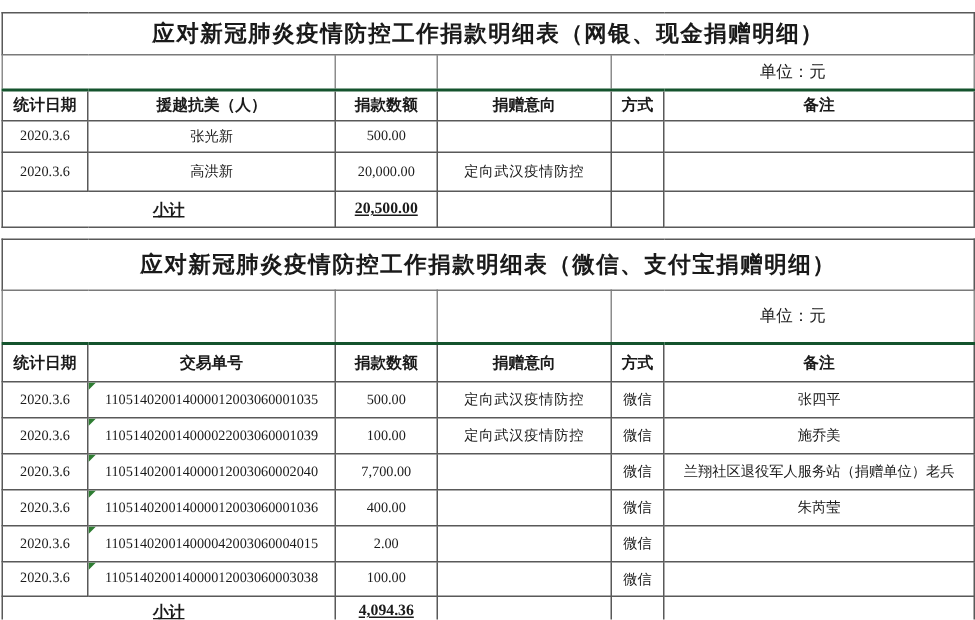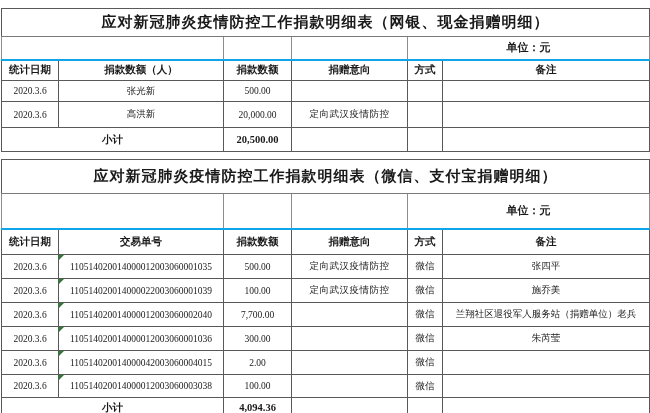--- a/index.html
+++ b/index.html
@@ -32,26 +32,26 @@
     overflow: hidden;
     white-space: nowrap;
     position: relative;
   }
   tr.title-row td {
     font-size: 15px;
     font-weight: bold;
     letter-spacing: 1px;
     border-bottom: 1px solid #7a7a7a;
   }
-  tr.unit-row td { font-weight: bold; font-size: 11px; border-color: #8c8c8c; }
-  tr.header-row td { font-weight: bold; font-size: 10.5px; border-top: 2px solid #0ea5e9; }
+  tr.unit-row td { font-weight: normal; font-size: 11px; border-color: #8c8c8c; }
+  tr.header-row td { font-weight: bold; font-size: 10.5px; border-top: 2px solid #14532d; }
   td.b { font-weight: bold; }
   td.intent { font-weight: normal; font-size: 10.5px; letter-spacing: 0.5px; }
   td.num { font-size: 9.5px; margin-top: 44px; }
-  tr.subtotal-row td { font-weight: bold; font-size: 10.5px; }
+  tr.subtotal-row td { font-weight: bold; font-size: 10.5px; text-decoration: underline; }
   
   td.flag::before {
     content: "";
     position: absolute;
     left: 0;
     top: 0;
     width: 0;
     height: 0;
     border-top: 5px solid #2e7d32;
     border-right: 5px solid transparent;
@@ -76,21 +76,21 @@
       <td colspan="6">应对新冠肺炎疫情防控工作捐款明细表（网银、现金捐赠明细）</td>
     </tr>
     <tr class="unit-row" style="height:23px">
       <td colspan="2"></td>
       <td></td>
       <td></td>
       <td colspan="2">单位：元</td>
     </tr>
     <tr class="header-row" style="height:21px">
       <td>统计日期</td>
-      <td>捐款数额（人）</td>
+      <td>援越抗美（人）</td>
       <td>捐款数额</td>
       <td>捐赠意向</td>
       <td>方式</td>
       <td>备注</td>
     </tr>
     <tr style="height:21px">
       <td class="num">2020.3.6</td>
       <td>张光新</td>
       <td class="num">500.00</td>
       <td class="intent"></td>
@@ -162,21 +162,21 @@
       <td class="num">2020.3.6</td>
       <td class="num flag">110514020014000012003060002040</td>
       <td class="num">7,700.00</td>
       <td class="intent"></td>
       <td>微信</td>
       <td>兰翔社区退役军人服务站（捐赠单位）老兵</td>
     </tr>
     <tr style="height:24px">
       <td class="num">2020.3.6</td>
       <td class="num flag">110514020014000012003060001036</td>
-      <td class="num">300.00</td>
+      <td class="num">400.00</td>
       <td class="intent"></td>
       <td>微信</td>
       <td>朱芮莹</td>
     </tr>
     <tr style="height:24px">
       <td class="num">2020.3.6</td>
       <td class="num flag">110514020014000042003060004015</td>
       <td class="num">2.00</td>
       <td class="intent"></td>
       <td>微信</td>

